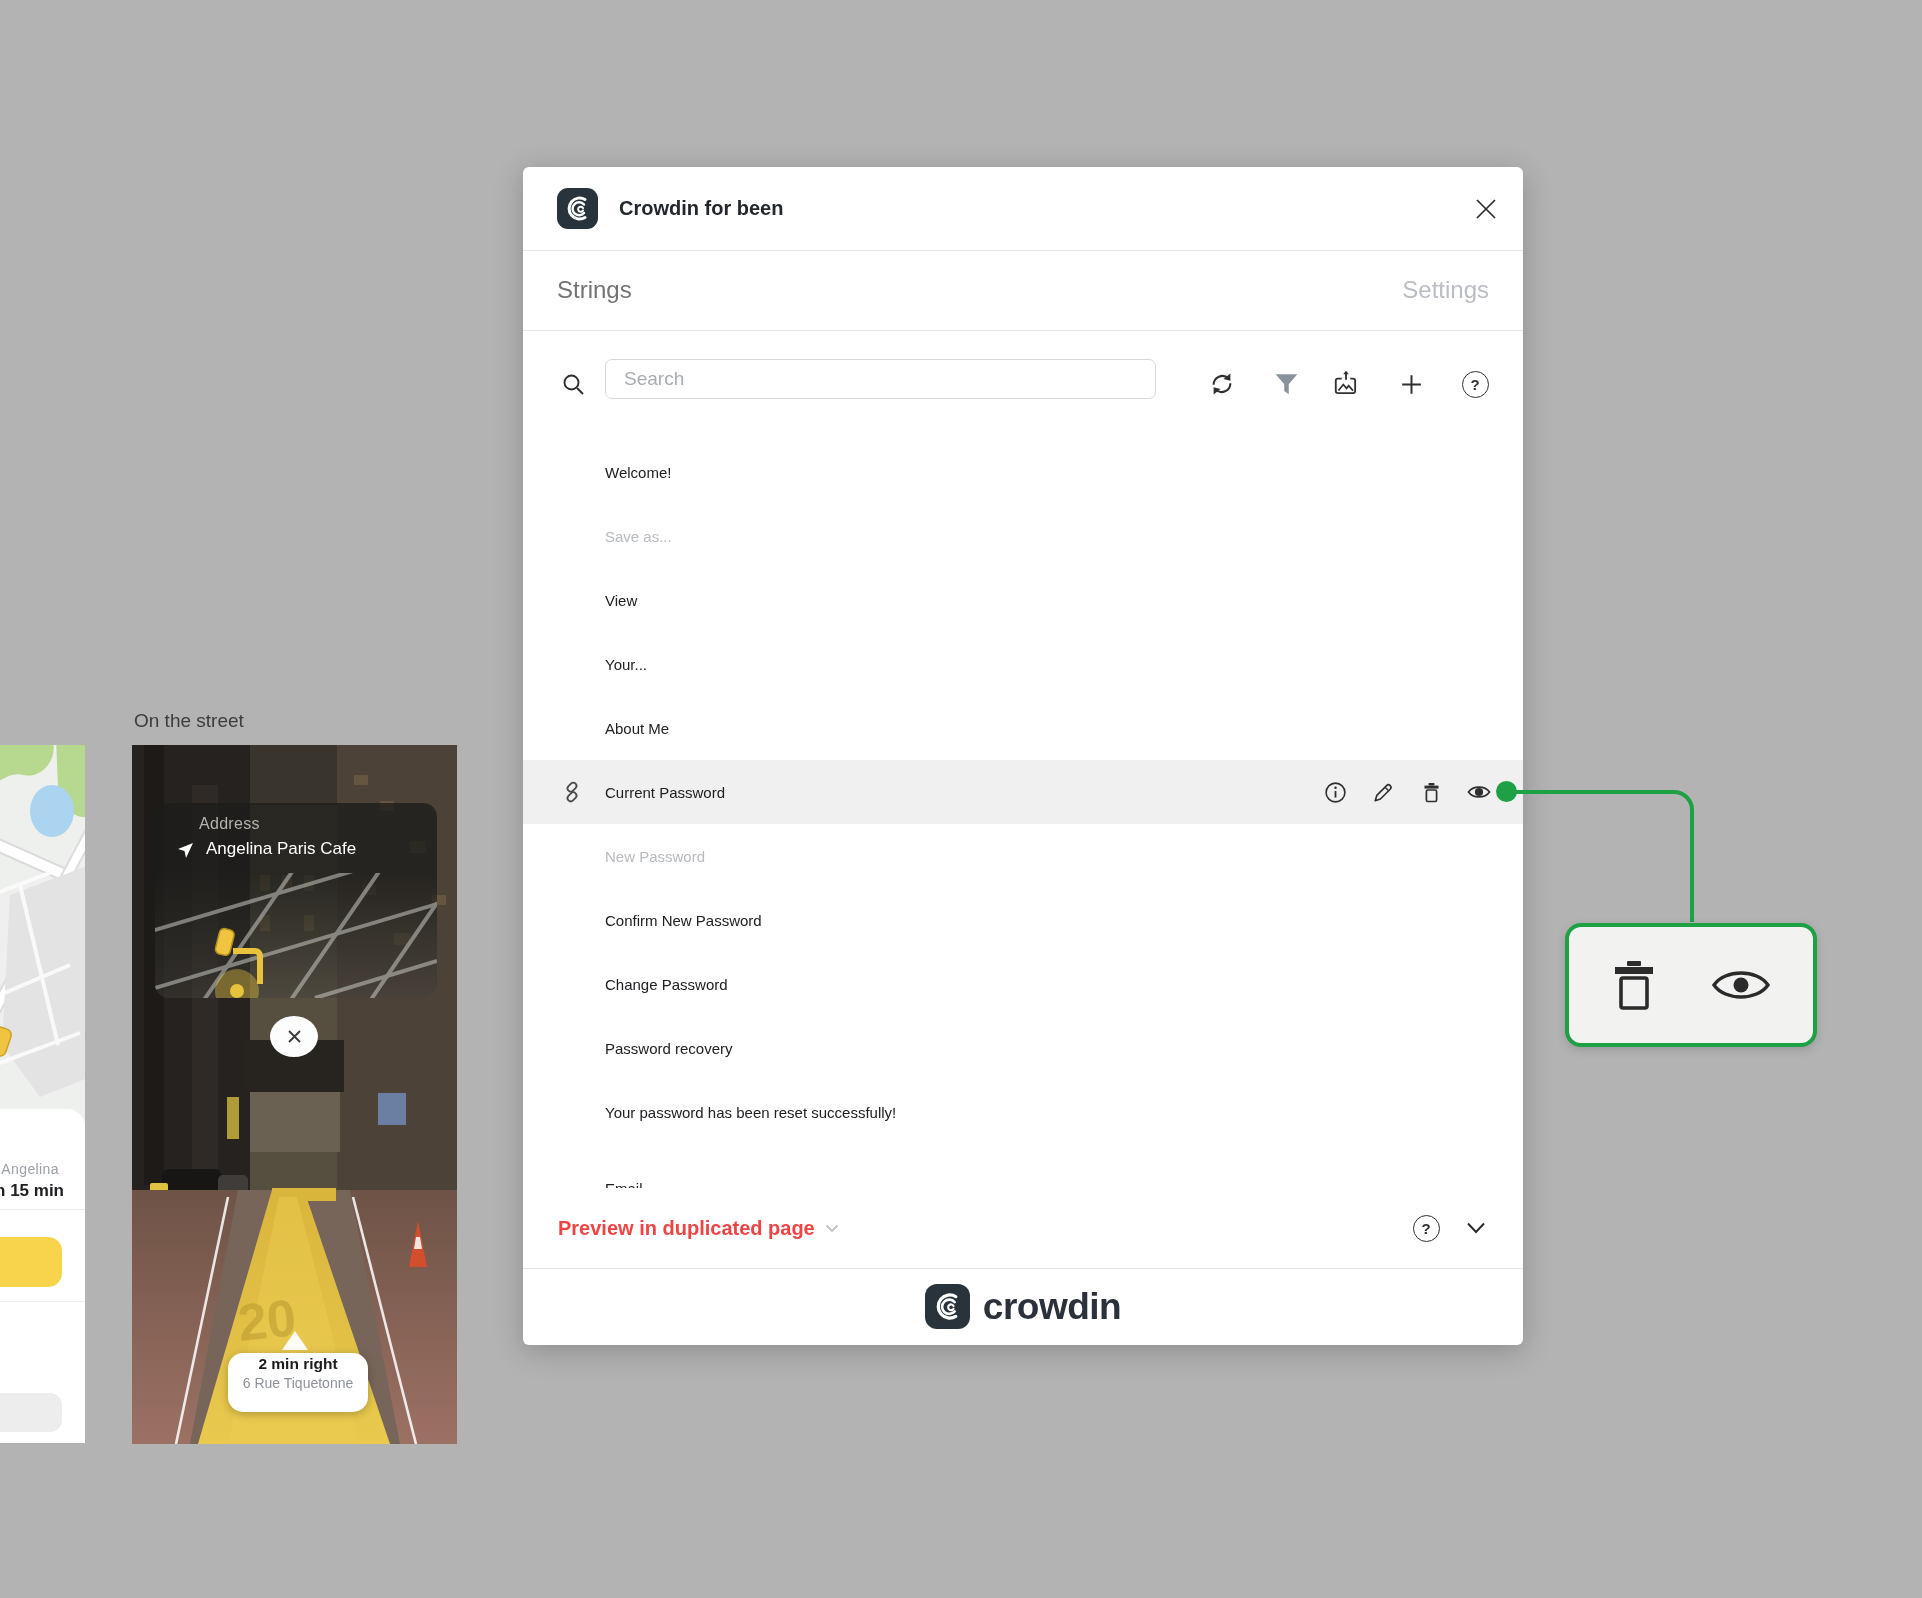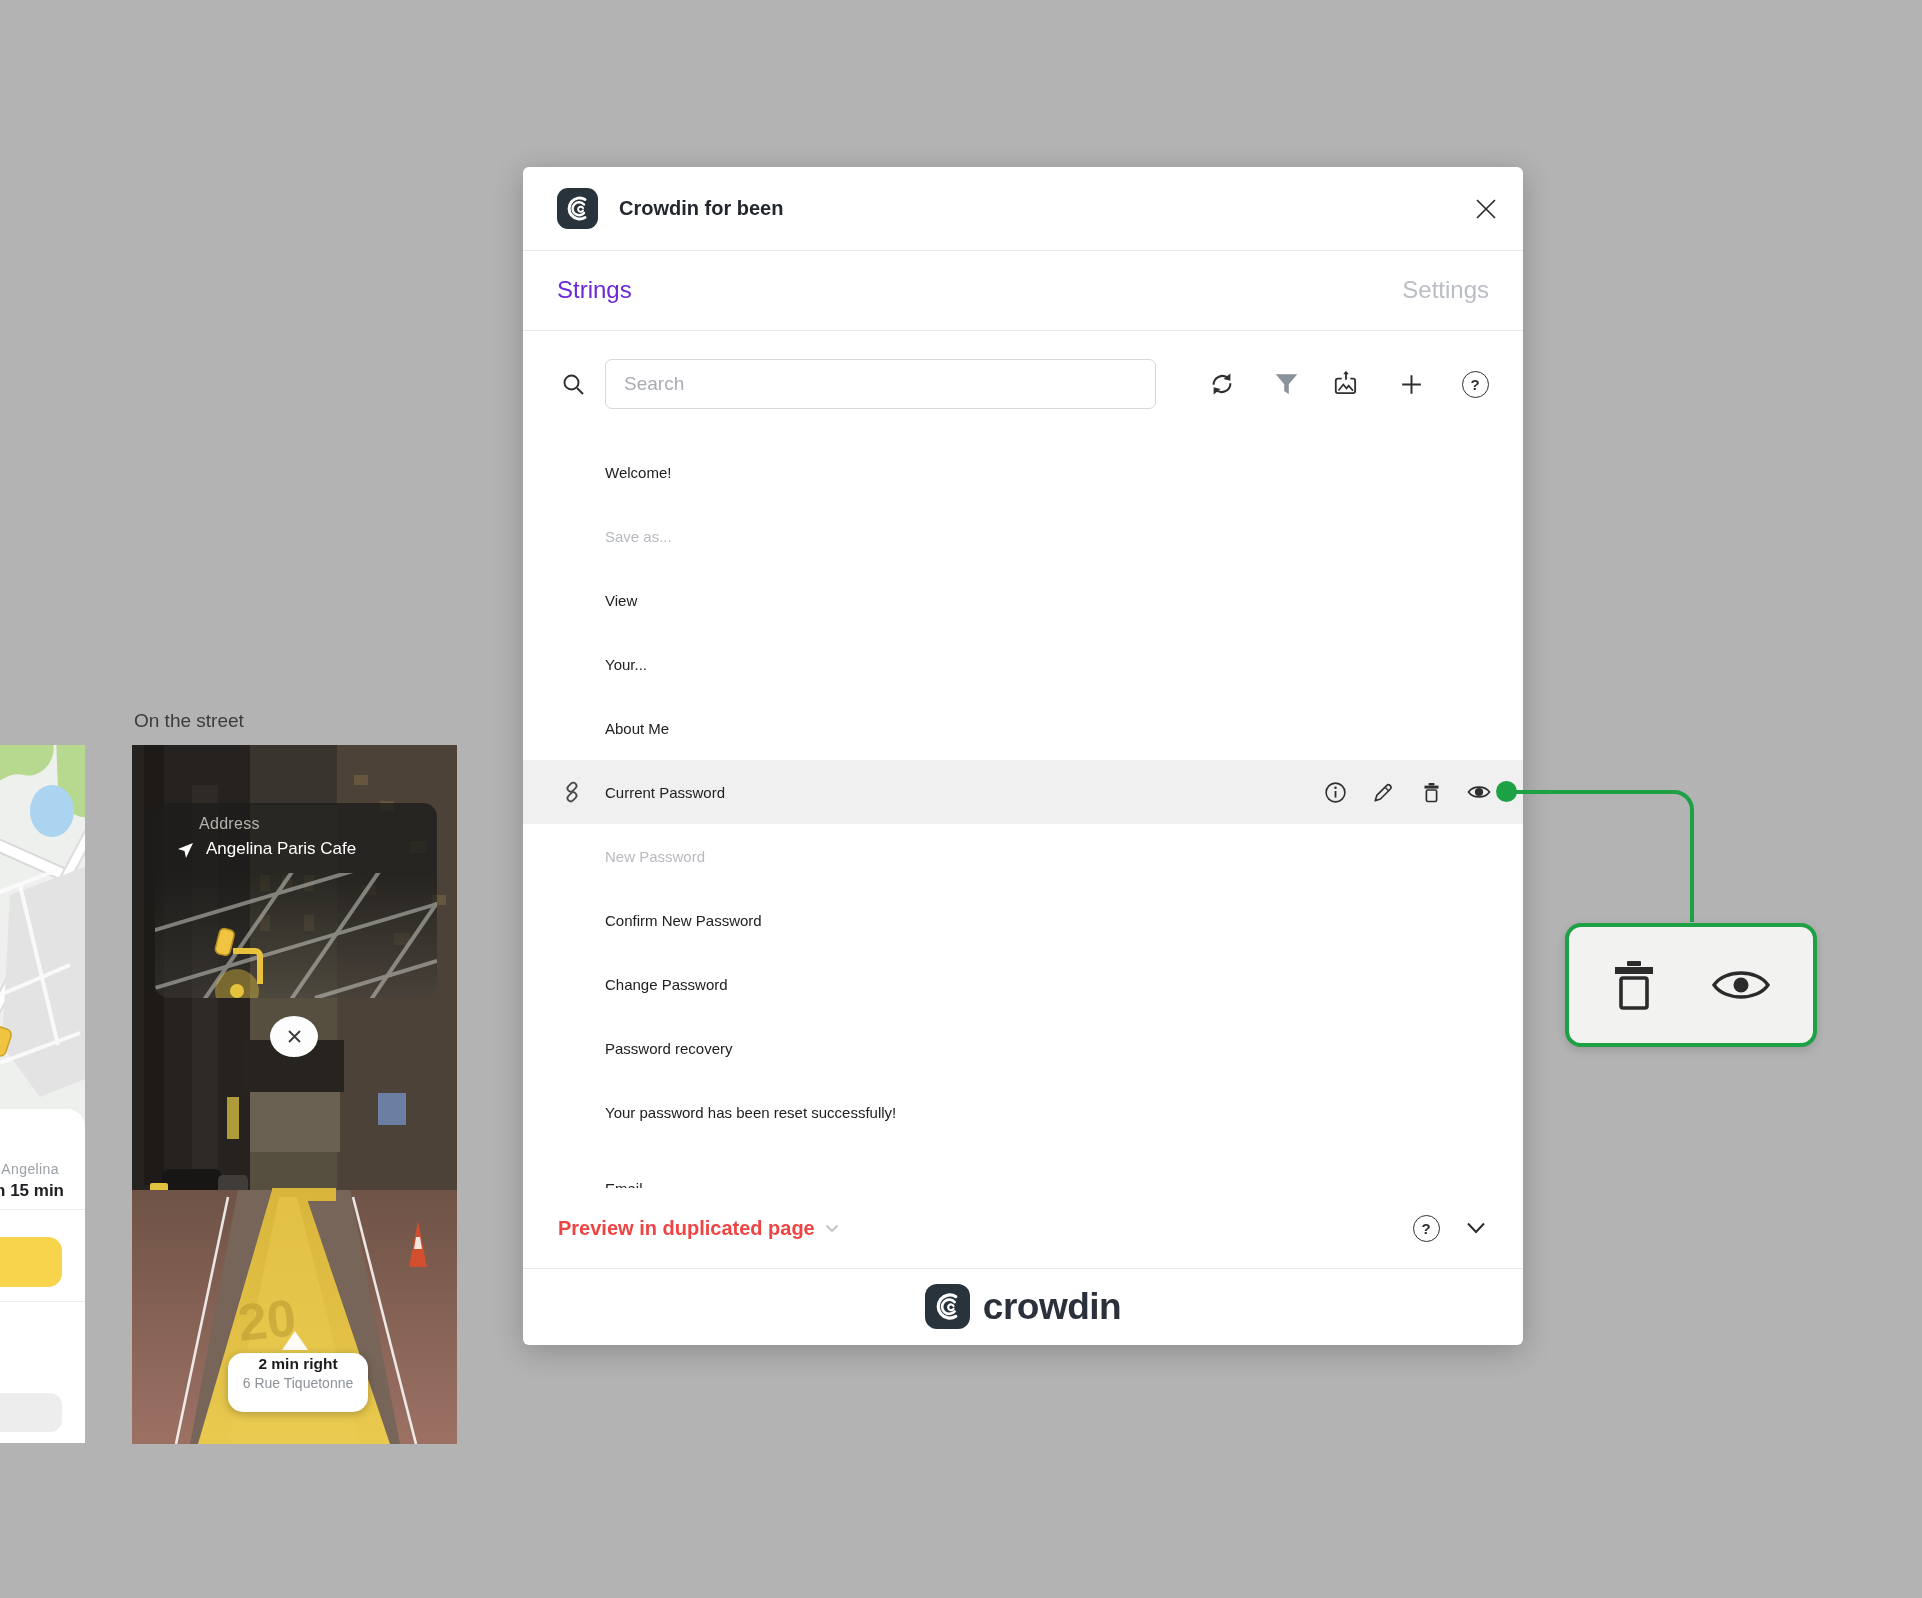--- a/index.html
+++ b/index.html
@@ -11,26 +11,26 @@
   .dialog{position:absolute;left:523px;top:167px;width:1000px;height:1178px;background:#ffffff;
           border-radius:6px;box-shadow:0 6px 30px rgba(0,0,0,.22);z-index:2;}
   .dlg-header{position:absolute;left:0;top:0;right:0;height:83px;border-bottom:1px solid #e7e7e7;}
   .dlg-logo{position:absolute;left:34px;top:21px;width:41px;height:41px;border-radius:11px;background:#28333b;}
   .dlg-title{position:absolute;left:96px;top:0;height:83px;display:flex;align-items:center;
              font-size:20px;font-weight:700;color:#23272e;}
   .close-btn{position:absolute;right:22px;top:27px;width:30px;height:30px;cursor:pointer;}
 
   .tabs{position:absolute;left:0;top:83px;right:0;height:80px;border-bottom:1px solid #e7e7e7;}
   .tab-strings{position:absolute;left:34px;top:0;height:80px;display:flex;align-items:center;
-               font-size:24px;color:#6d28d9;}
+               font-size:24px;color:#737373;}
   .tab-settings{position:absolute;right:34px;top:0;height:80px;display:flex;align-items:center;
                font-size:24px;color:#babdc3;}
 
   .toolbar{position:absolute;left:0;top:163px;right:0;height:110px;}
-  .search-box{position:absolute;left:82px;top:29px;width:551px;height:50px;border:1px solid #d8d8d8;
+  .search-box{position:absolute;left:82px;top:29px;width:551px;height:40px;border:1px solid #d8d8d8;
               border-radius:7px;box-sizing:border-box;}
   .search-box input{border:0;outline:none;width:100%;height:100%;border-radius:7px;padding:0 18px;
               font-size:19px;color:#333;font-family:inherit;background:transparent;}
   .search-box input::placeholder{color:#a9adb3;}
   .tb-icon{position:absolute;top:29px;width:50px;height:50px;display:flex;align-items:center;
            justify-content:center;cursor:pointer;}
 
   .list{position:absolute;left:0;top:273px;right:0;height:748px;overflow:hidden;}
   .row{position:relative;height:64px;display:flex;align-items:center;padding-left:82px;
        font-size:15px;color:#202124;box-sizing:border-box;}

